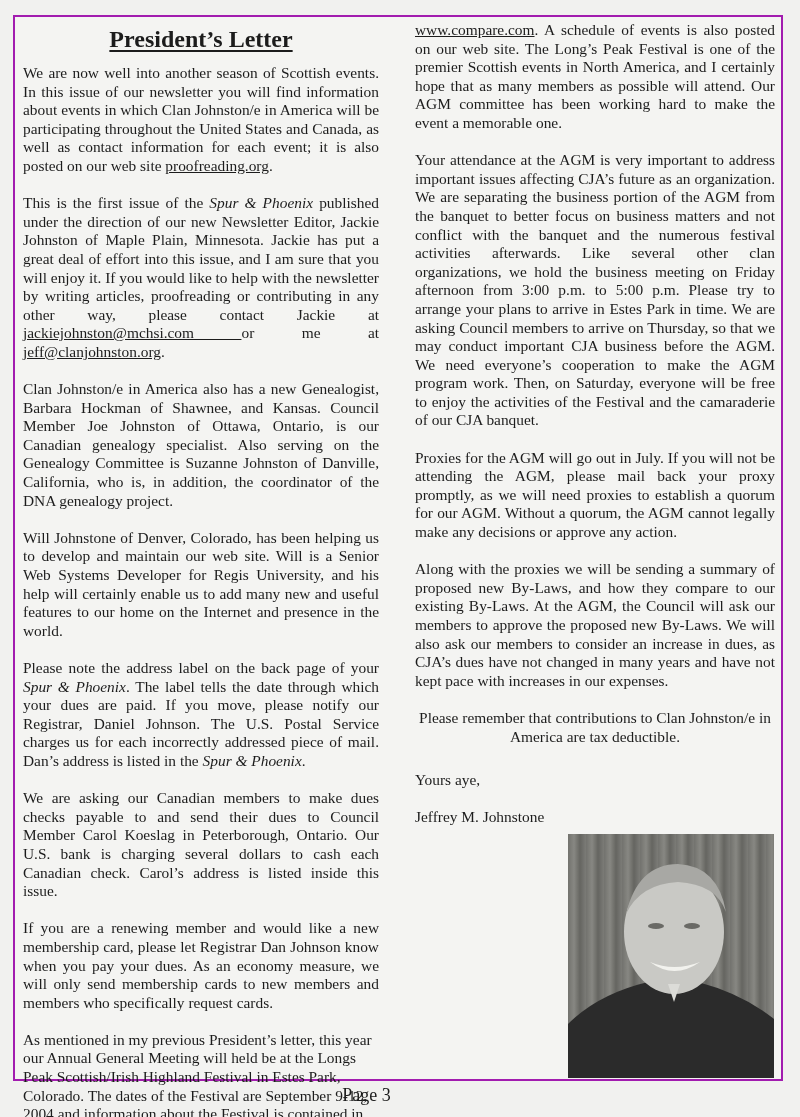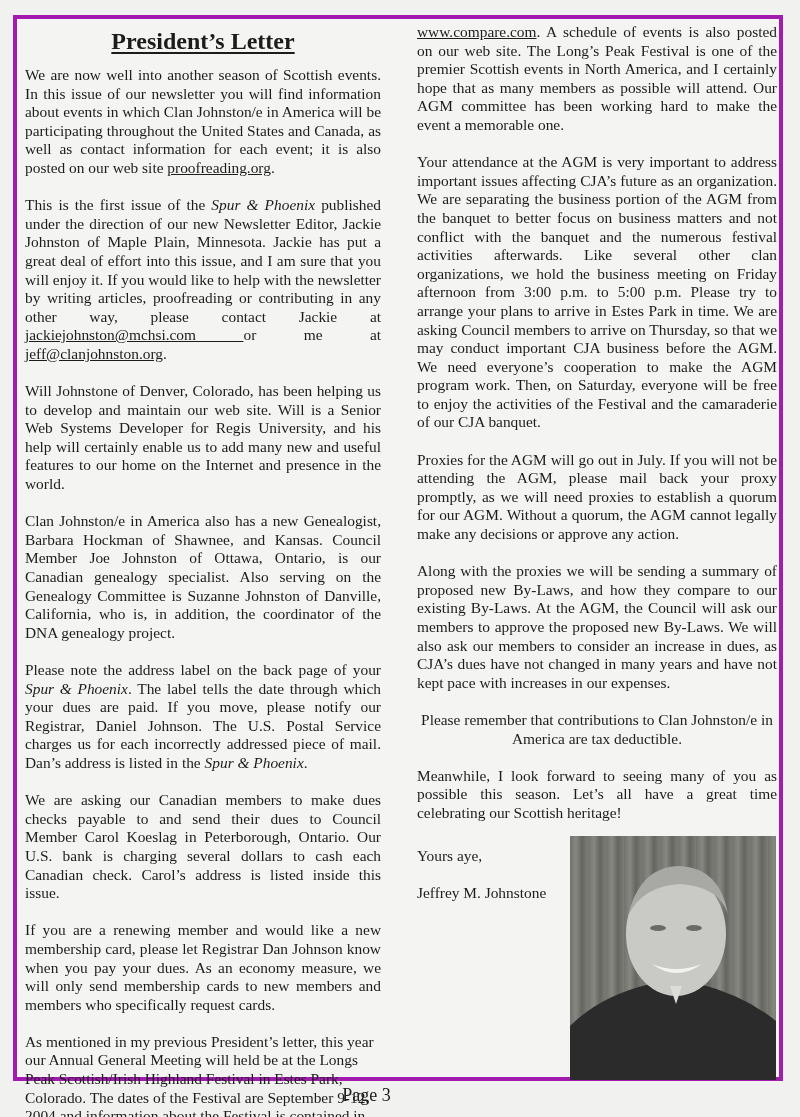--- a/index.html
+++ b/index.html
@@ -8,21 +8,21 @@
     background: #f1f1ef;
     font-family: "Liberation Serif", "DejaVu Serif", serif;
     color: #1c1c1c;
     position: relative;
     overflow: hidden;
   }
   .frame {
     position: absolute;
     left: 13px; top: 15px;
     width: 770px; height: 1066px;
-    border: 4px solid #a21caf;
+    border: 2px solid #a21caf;
     background: #f4f4f2;
     box-sizing: border-box;
   }
   .col {
     position: absolute;
     top: 0;
     font-size: 15.4px;
     line-height: 18.6px;
     text-align: justify;
     hyphens: manual;
@@ -67,23 +67,23 @@
 
 <div class="frame">
 
   <div class="col col-left">
     <div class="title">President’s Letter</div>
 
     <p><span>We are now well into another season of Scottish events. In this issue of our newsletter you will find information about events in which Clan Johnston/e in America will be participating throughout the United States and Canada, as well as contact information for each event; it is also posted on our web site </span><span class="u">proofreading.org</span><span>.</span></p>
 
     <p><span>This is the first issue of the </span><span class="i">Spur &amp; Phoenix</span><span> published under the direction of our new Newsletter Editor, Jackie Johnston of Maple Plain, Minnesota. Jackie has put a great deal of effort into this issue, and I am sure that you will enjoy it. If you would like to help with the newsletter by writing articles, proofreading or contributing in any other way, please contact Jackie at </span><span class="u">jackiejohnston@mchsi.com </span><span>or me at </span><span class="u">jeff@clanjohnston.org</span><span>.</span></p>
 
+    <p>Clan Johnston/e in America also has a new Genealogist, Barbara Hockman of Shawnee, and Kansas. Council Member Joe Johnston of Ottawa, Ontario, is our Canadian genealogy specialist. Also serving on the Genealogy Committee is Suzanne Johnston of Danville, California, who is, in addition, the coordinator of the DNA genealogy project.</p>
+
     <p>Will Johnstone of Denver, Colorado, has been helping us to develop and maintain our web site. Will is a Senior Web Systems Developer for Regis University, and his help will certainly enable us to add many new and useful features to our home on the Internet and presence in the world.</p>
-
-    <p>Clan Johnston/e in America also has a new Genealogist, Barbara Hockman of Shawnee, and Kansas. Council Member Joe Johnston of Ottawa, Ontario, is our Canadian genealogy specialist. Also serving on the Genealogy Committee is Suzanne Johnston of Danville, California, who is, in addition, the coordinator of the DNA genealogy project.</p>
 
     <p><span>Please note the address label on the back page of your </span><span class="i">Spur &amp; Phoenix</span><span>. The label tells the date through which your dues are paid. If you move, please notify our Registrar, Daniel Johnson. The U.S. Postal Service charges us for each incorrectly addressed piece of mail. Dan’s address is listed in the </span><span class="i">Spur &amp; Phoenix</span><span>.</span></p>
 
     <p>We are asking our Canadian members to make dues checks payable to and send their dues to Council Member Carol Koeslag in Peterborough, Ontario. Our U.S. bank is charging several dollars to cash each Canadian check. Carol’s address is listed inside this issue.</p>
 
     <p>If you are a renewing member and would like a new membership card, please let Registrar Dan Johnson know when you pay your dues. As an economy measure, we will only send membership cards to new members and members who specifically request cards.</p>
 
     <p style="text-align:left;"><span>As mentioned in my previous President’s letter, this year our Annual General Meeting will held be at the Longs Peak Scottish/Irish Highland Festival in Estes Park, Colorado. The dates of the Festival are September 9-12, 2004 and information about the Festival is contained in this issue of the </span></p>
   </div>
 
@@ -91,21 +91,20 @@
     <p><span class="u">www.compare.com</span><span>. A schedule of events is also posted on our web site. The Long’s Peak Festival is one of the premier Scottish events in North America, and I certainly hope that as many members as possible will attend. Our AGM committee has been working hard to make the event a memorable one.</span></p>
 
     <p>Your attendance at the AGM is very important to address important issues affecting CJA’s future as an organization. We are separating the business portion of the AGM from the banquet to better focus on business matters and not conflict with the banquet and the numerous festival activities afterwards. Like several other clan organizations, we hold the business meeting on Friday afternoon from 3:00 p.m. to 5:00 p.m. Please try to arrange your plans to arrive in Estes Park in time. We are asking Council members to arrive on Thursday, so that we may conduct important CJA business before the AGM. We need everyone’s cooperation to make the AGM program work. Then, on Saturday, everyone will be free to enjoy the activities of the Festival and the camaraderie of our CJA banquet.</p>
 
     <p>Proxies for the AGM will go out in July. If you will not be attending the AGM, please mail back your proxy promptly, as we will need proxies to establish a quorum for our AGM. Without a quorum, the AGM cannot legally make any decisions or approve any action.</p>
 
     <p>Along with the proxies we will be sending a summary of proposed new By-Laws, and how they compare to our existing By-Laws. At the AGM, the Council will ask our members to approve the proposed new By-Laws. We will also ask our members to consider an increase in dues, as CJA’s dues have not changed in many years and have not kept pace with increases in our expenses.</p>
 
     <p style="text-align:center;">Please  remember that contributions to Clan Johnston/e in America are tax deductible.</p>
 
-    <p>Meanwhile, I look forward to seeing many of you as possible this season. Let’s all have a great time celebrating our Scottish heritage!</p>
 
     <div style="height:6px"></div>
     <div class="sig">Yours aye,</div>
     <div class="sig">Jeffrey M. Johnstone</div>
   </div>
 
   <div class="photo">
     <svg width="206" height="244" viewBox="0 0 206 244">
       <rect x="0" y="0" width="206" height="244" fill="#7a7a76" opacity="0.35"></rect>
       <path d="M0 244 L0 190 Q30 160 80 148 L130 148 Q175 160 206 185 L206 244 Z" fill="#2b2b2b"></path>

